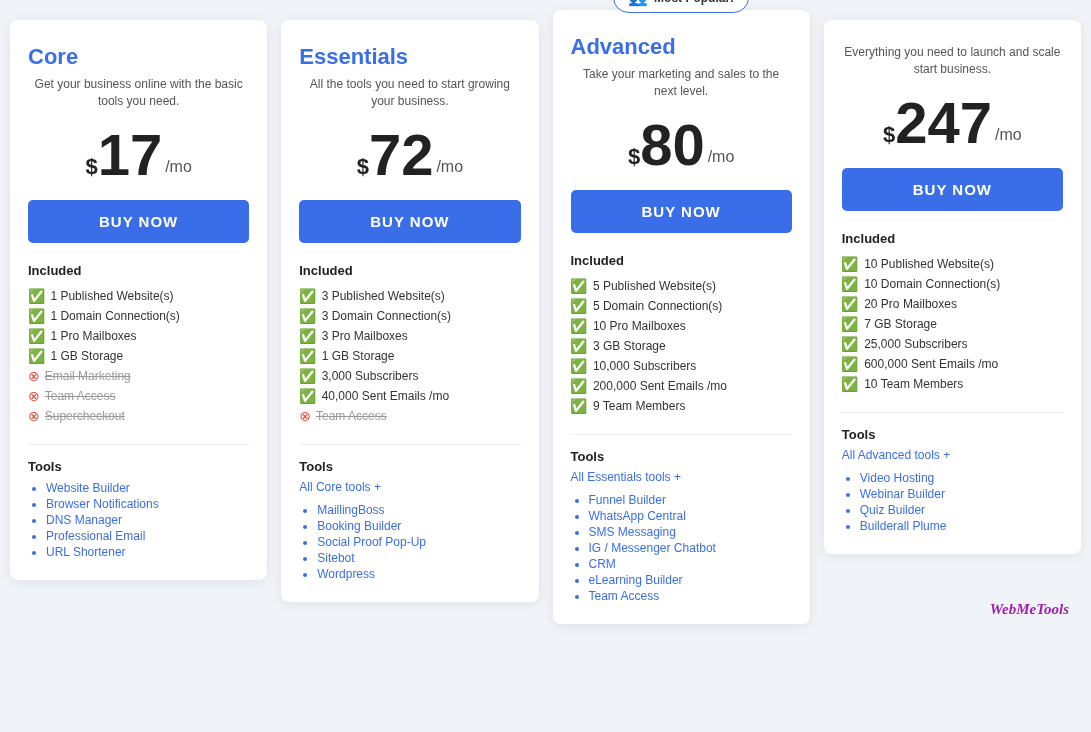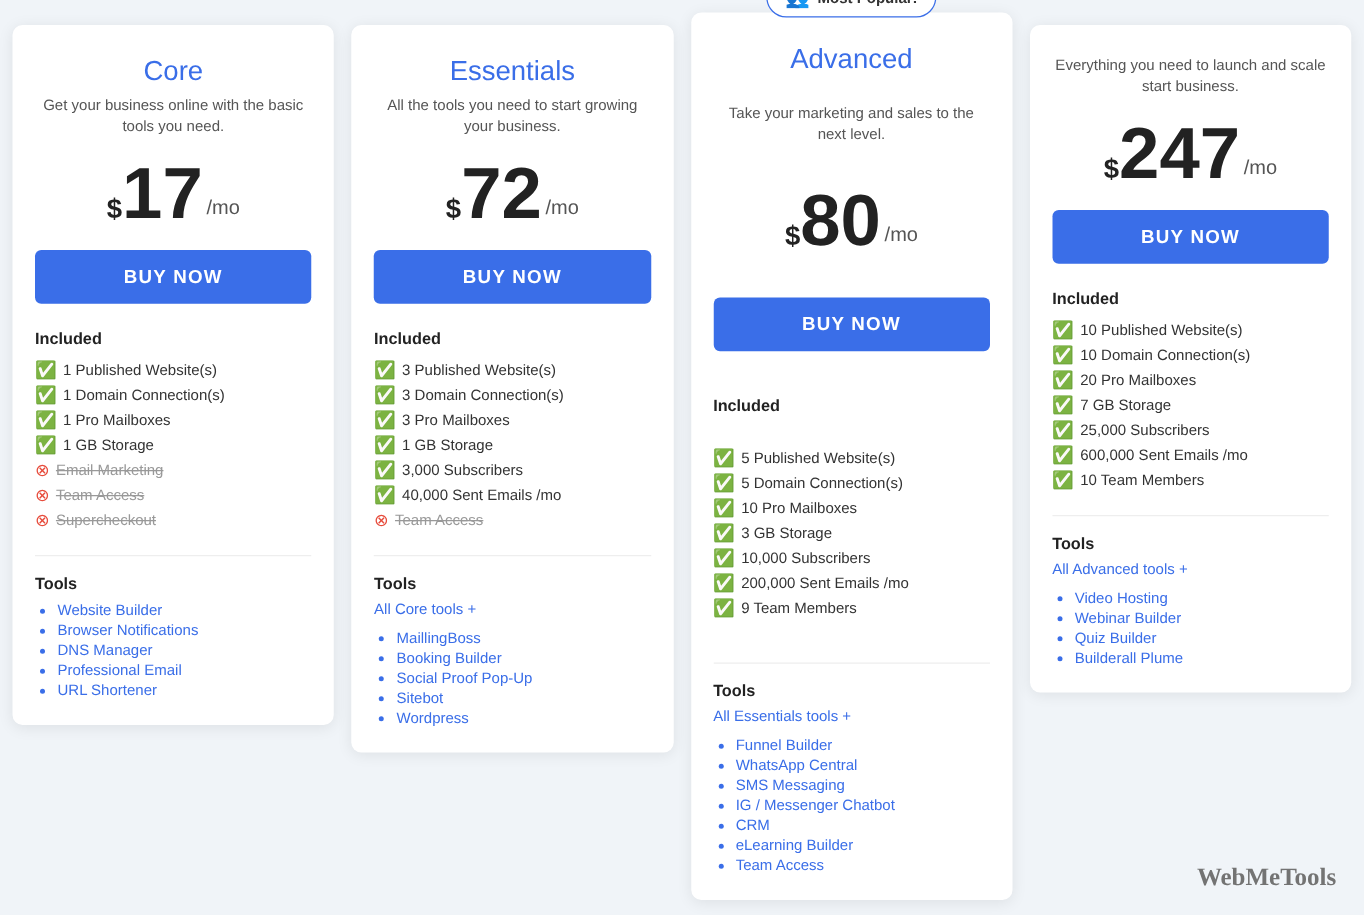--- a/index.html
+++ b/index.html
@@ -25,21 +25,20 @@
       border-radius: 8px;
       box-shadow: 0 2px 12px rgba(0,0,0,0.08);
       flex: 1;
       padding: 24px 18px 20px;
       display: flex;
       flex-direction: column;
       position: relative;
     }
     .plan-card.advanced {
       margin-top: -10px;
-      gap: 16px;
     }
     .most-popular-badge {
       position: absolute;
       top: -28px;
       left: 50%;
       transform: translateX(-50%);
       background: #fff;
       border: 1.5px solid #3a6ee8;
       border-radius: 20px;
       padding: 5px 14px;
@@ -49,23 +48,23 @@
       white-space: nowrap;
       display: flex;
       align-items: center;
       gap: 6px;
     }
     .most-popular-badge .badge-icon {
       font-size: 16px;
     }
     .plan-name {
       font-size: 22px;
-      font-weight: normal;
+      font-weight: bold;
       color: #3a6ee8;
-      text-align: center;
+      text-align: left;
       margin-bottom: 6px;
     }
     .plan-desc {
       font-size: 12px;
       color: #555;
       text-align: center;
       margin-bottom: 16px;
       line-height: 1.4;
     }
     .price-row {
@@ -159,23 +158,24 @@
     }
     .tools-list li {
       font-size: 12px;
       color: #3a6ee8;
       padding: 1px 0;
     }
     .watermark {
       position: absolute;
       bottom: 6px;
       right: 12px;
-      font-size: 20px;
+      font-size: 15px;
       font-family: 'Georgia', serif;
-      color: #737373;
+      font-style: italic;
+      color: #a21caf;
       font-weight: bold;
     }
   </style>
 </head>
 <body>
 
 <div class="pricing-container">
 
   <div class="plan-card">
 

